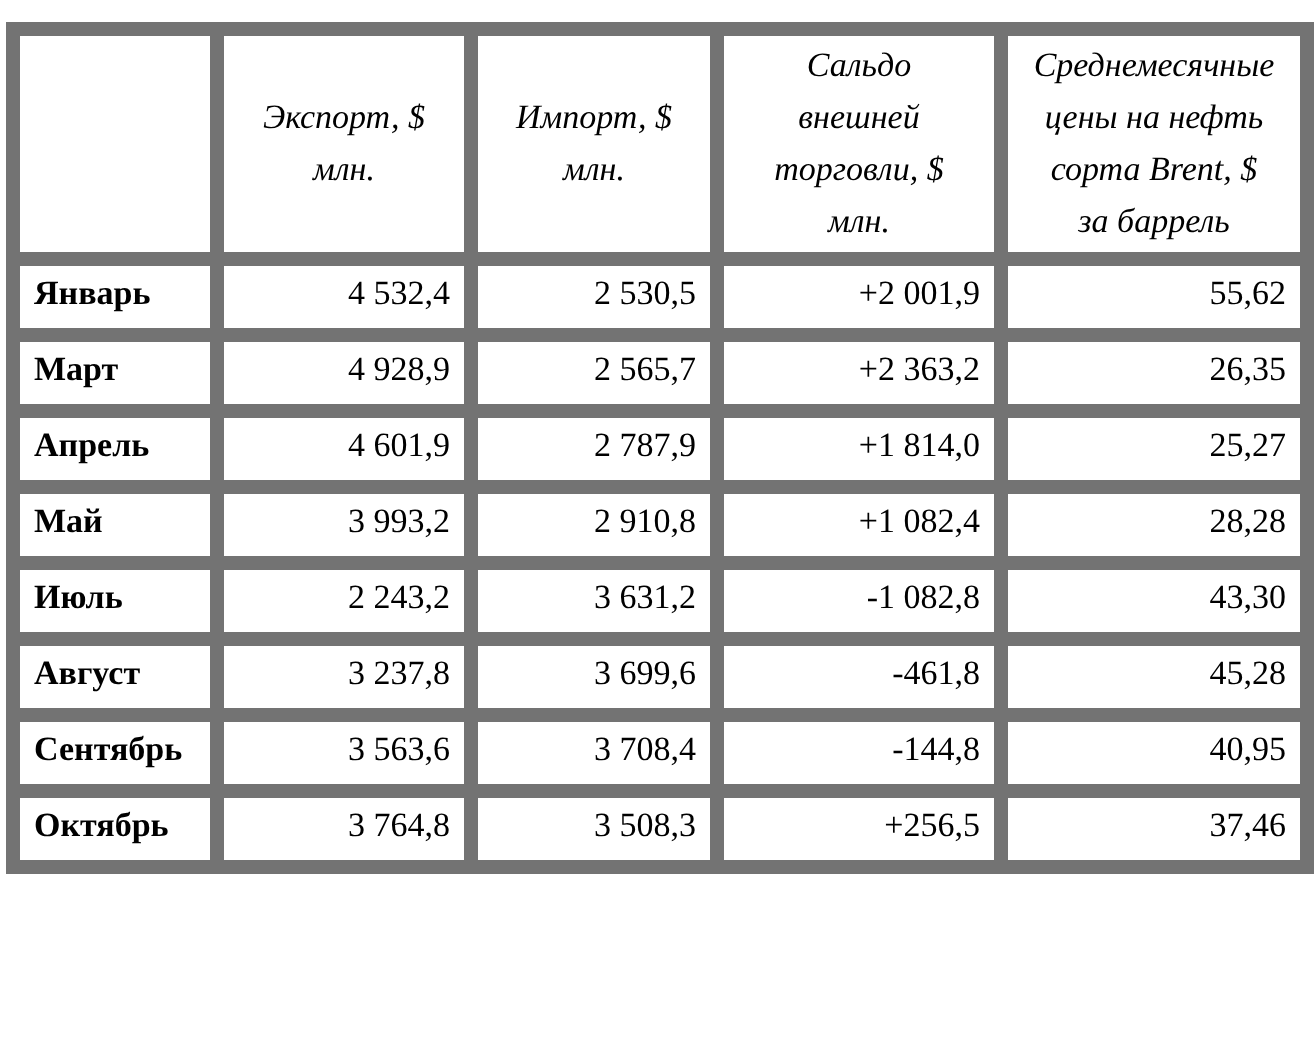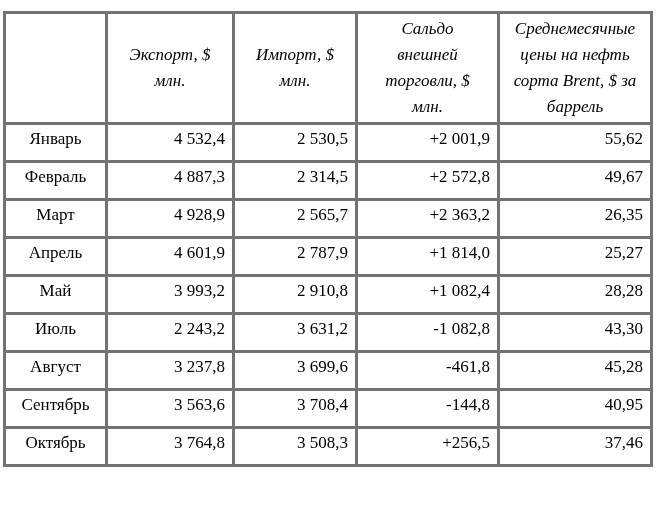--- a/index.html
+++ b/index.html
@@ -15,42 +15,42 @@
   table.trade {
     position: absolute;
     left: 3px;
     top: 11px;
     border-collapse: collapse;
     table-layout: fixed;
     border: 2px solid #000;
   }
   table.trade th,
   table.trade td {
-    border: 3px solid #737373;
+    border: 7px solid #737373;
     box-sizing: border-box;
     overflow: hidden;
   }
   table.trade th {
     font-weight: normal;
     font-style: italic;
     font-size: 17px;
     line-height: 26px;
     text-align: center;
     vertical-align: middle;
     height: 106px;
     padding: 2px 12px;
   }
   table.trade td {
     font-size: 17px;
     line-height: 20px;
     height: 38px;
     vertical-align: top;
     padding: 4px 7px 2px 7px;
   }
-  td.month { text-align: center; }
+  td.month { text-align: left; font-weight: bold; }
   td.num   { text-align: right; }
 </style>
 </head>
 <body>
 
 <table class="trade">
   <colgroup>
     <col style="width:102px">
     <col style="width:127px">
     <col style="width:123px">
@@ -66,27 +66,20 @@
       <th>Среднемесячные цены на нефть сорта Brent, $ за баррель</th>
     </tr>
   </thead>
   <tbody>
     <tr>
       <td class="month">Январь</td>
       <td class="num">4 532,4</td>
       <td class="num">2 530,5</td>
       <td class="num">+2 001,9</td>
       <td class="num">55,62</td>
-    </tr>
-    <tr>
-      <td class="month">Февраль</td>
-      <td class="num">4 887,3</td>
-      <td class="num">2 314,5</td>
-      <td class="num">+2 572,8</td>
-      <td class="num">49,67</td>
     </tr>
     <tr>
       <td class="month">Март</td>
       <td class="num">4 928,9</td>
       <td class="num">2 565,7</td>
       <td class="num">+2 363,2</td>
       <td class="num">26,35</td>
     </tr>
     <tr>
       <td class="month">Апрель</td>

